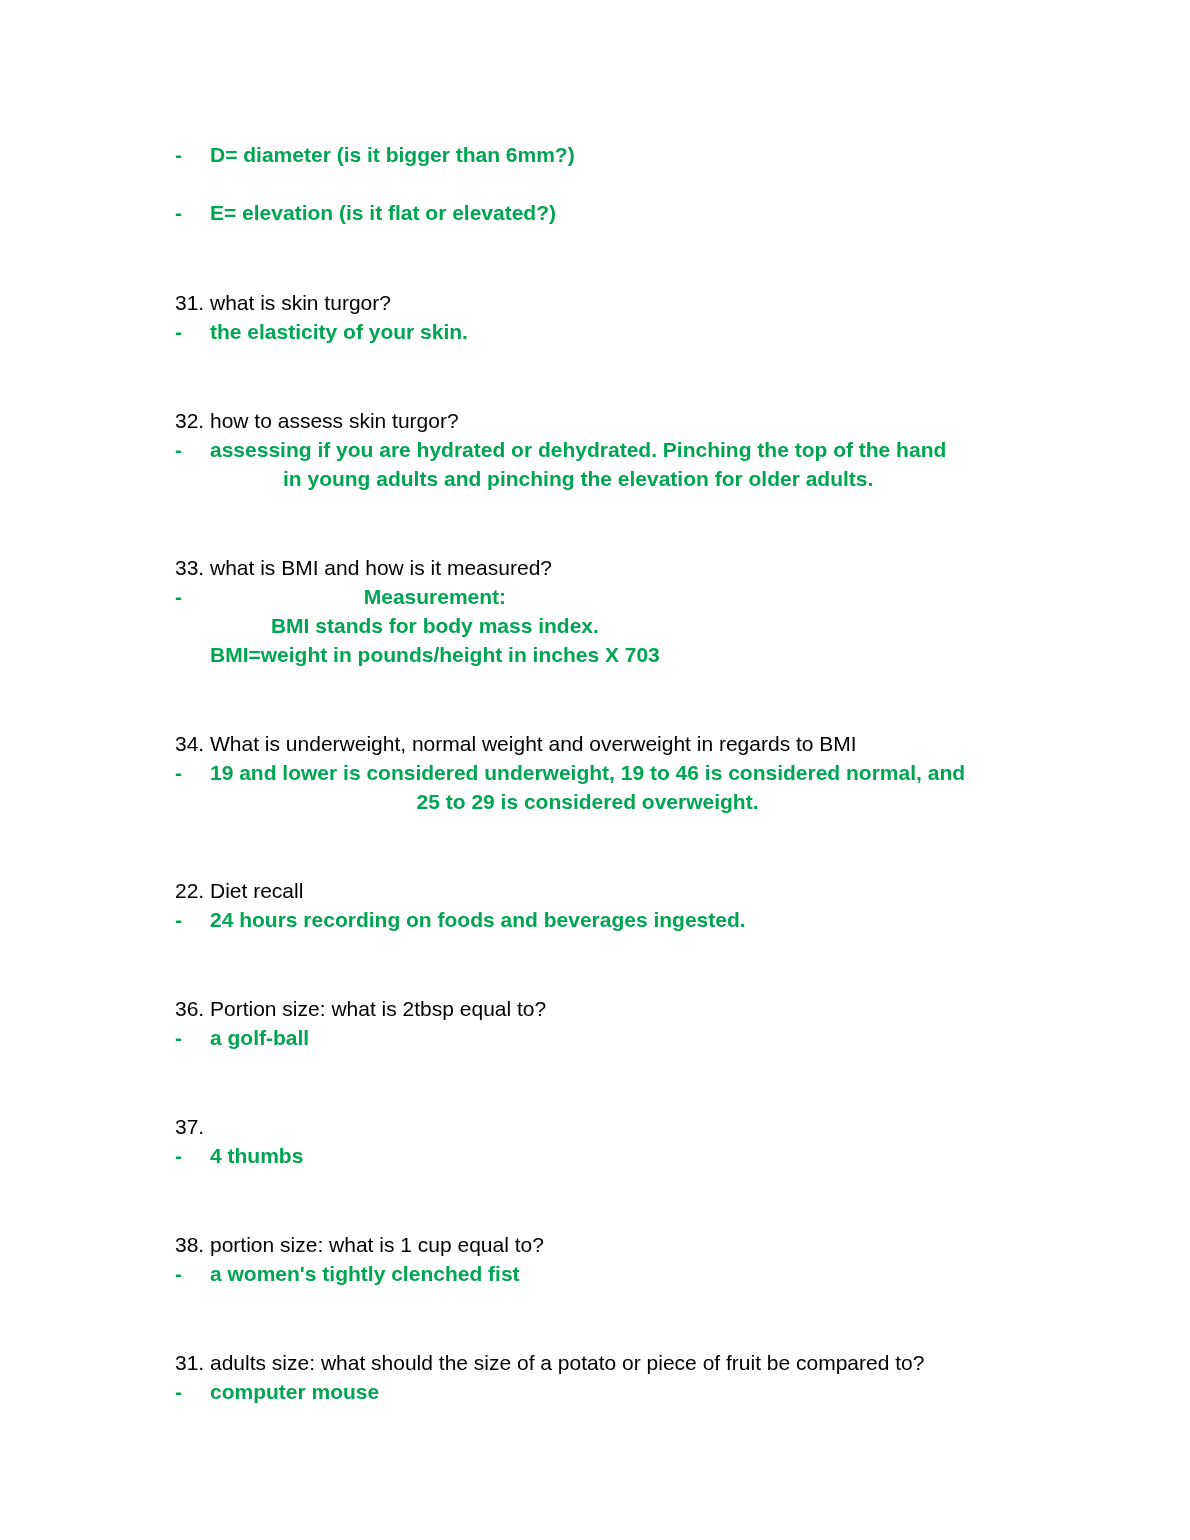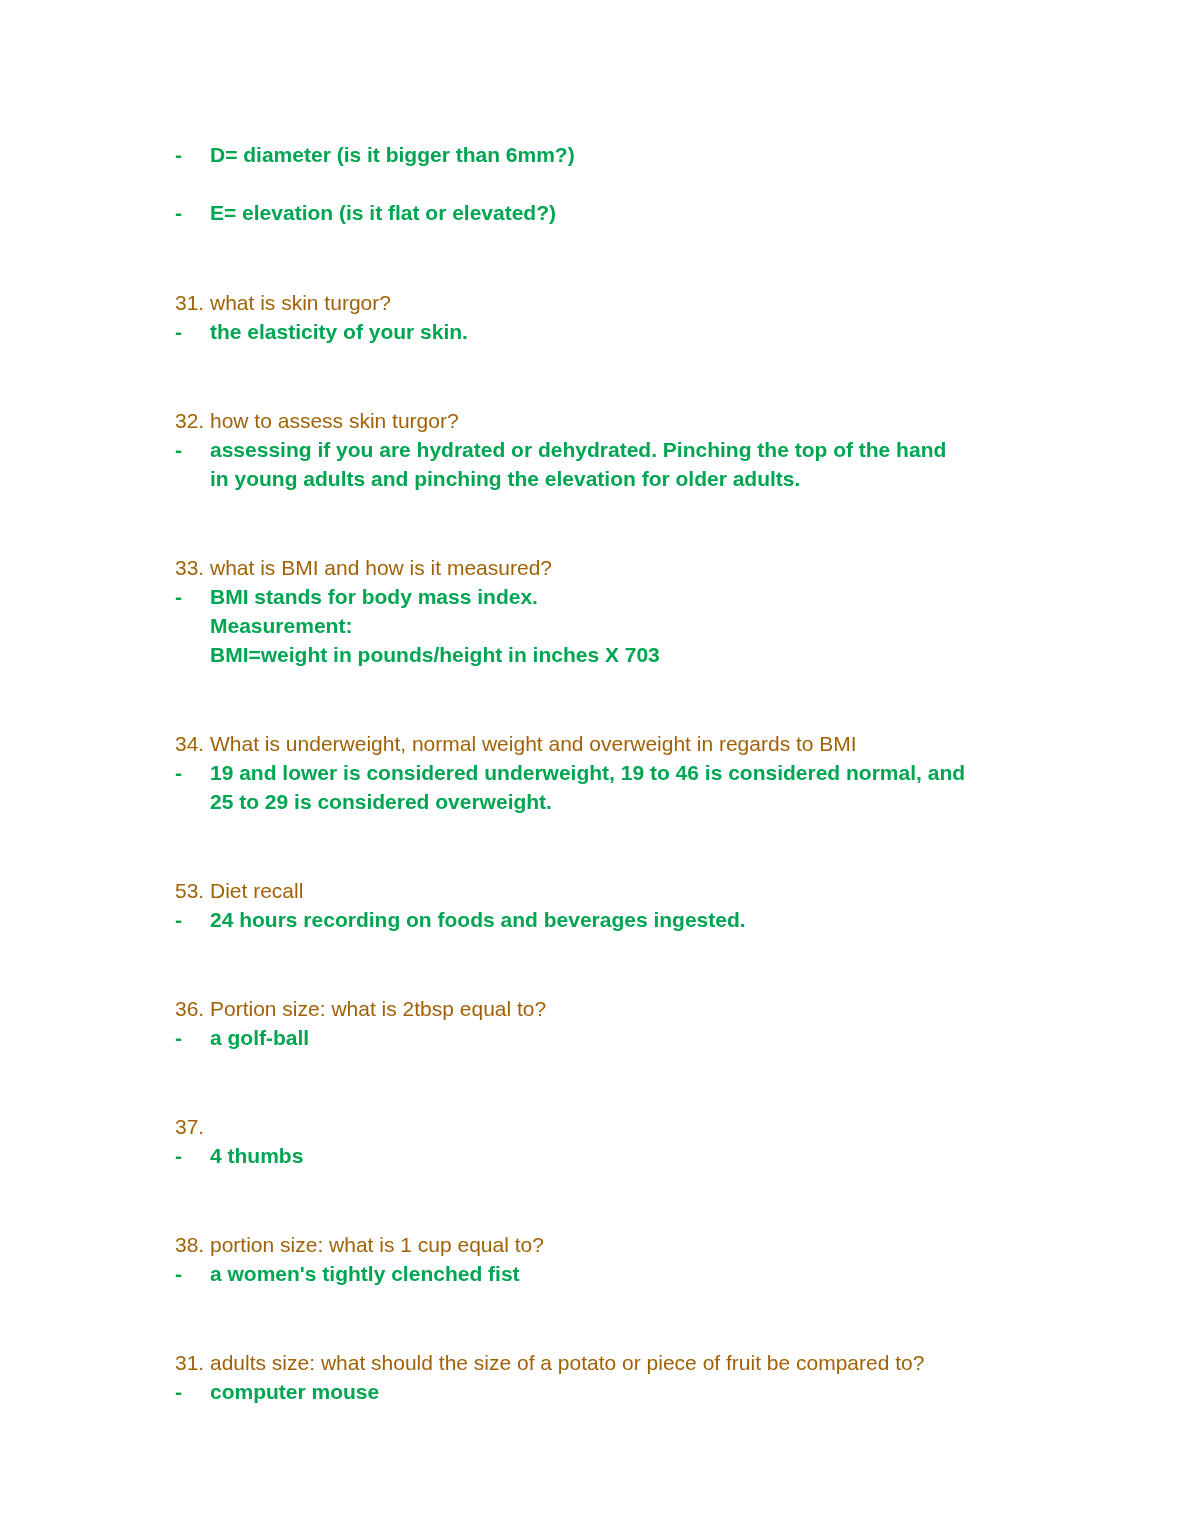--- a/index.html
+++ b/index.html
@@ -37,31 +37,32 @@
     margin-bottom: 29px;
   }
   .intro-bullet.last {
     margin-bottom: 61px;
   }
   
   .qa {
     margin-bottom: 60px;
   }
   .q-row {
-    color: #a16207;
+    color: #000000;
   }
   .a-row {
     color: #00a551;
     font-weight: bold;
   }
   .a-lines {
     min-width: 0;
   }
   .a-line, .q-text, .intro-text {
     white-space: nowrap;
+    text-align: center;
   }
 </style>
 </head>
 <body>
 
 <div class="doc">
 
   <div class="row intro-bullet first">
     <span class="marker">-</span>
     <span class="intro-text">D= diameter (is it bigger than 6mm?)</span>
@@ -99,22 +100,22 @@
   </div>
 
   <div class="qa">
     <div class="row q-row">
       <span class="marker">33.</span>
       <span class="q-text">what is BMI and how is it measured?</span>
     </div>
     <div class="row a-row">
       <span class="marker">-</span>
       <div class="a-lines">
+        <div class="a-line">Measurement:</div>
         <div class="a-line">BMI stands for body mass index.</div>
-        <div class="a-line">Measurement:</div>
         <div class="a-line">BMI=weight in pounds/height in inches X 703</div>
       </div>
     </div>
   </div>
 
   <div class="qa">
     <div class="row q-row">
       <span class="marker">34.</span>
       <span class="q-text">What is underweight, normal weight and overweight in regards to BMI</span>
     </div>
@@ -122,21 +123,21 @@
       <span class="marker">-</span>
       <div class="a-lines">
         <div class="a-line">19 and lower is considered underweight, 19 to 46 is considered normal, and</div>
         <div class="a-line">25 to 29 is considered overweight.</div>
       </div>
     </div>
   </div>
 
   <div class="qa">
     <div class="row q-row">
-      <span class="marker">53.</span>
+      <span class="marker">22.</span>
       <span class="q-text">Diet recall</span>
     </div>
     <div class="row a-row">
       <span class="marker">-</span>
       <div class="a-lines">
         <div class="a-line">24 hours recording on foods and beverages ingested.</div>
       </div>
     </div>
   </div>
 

